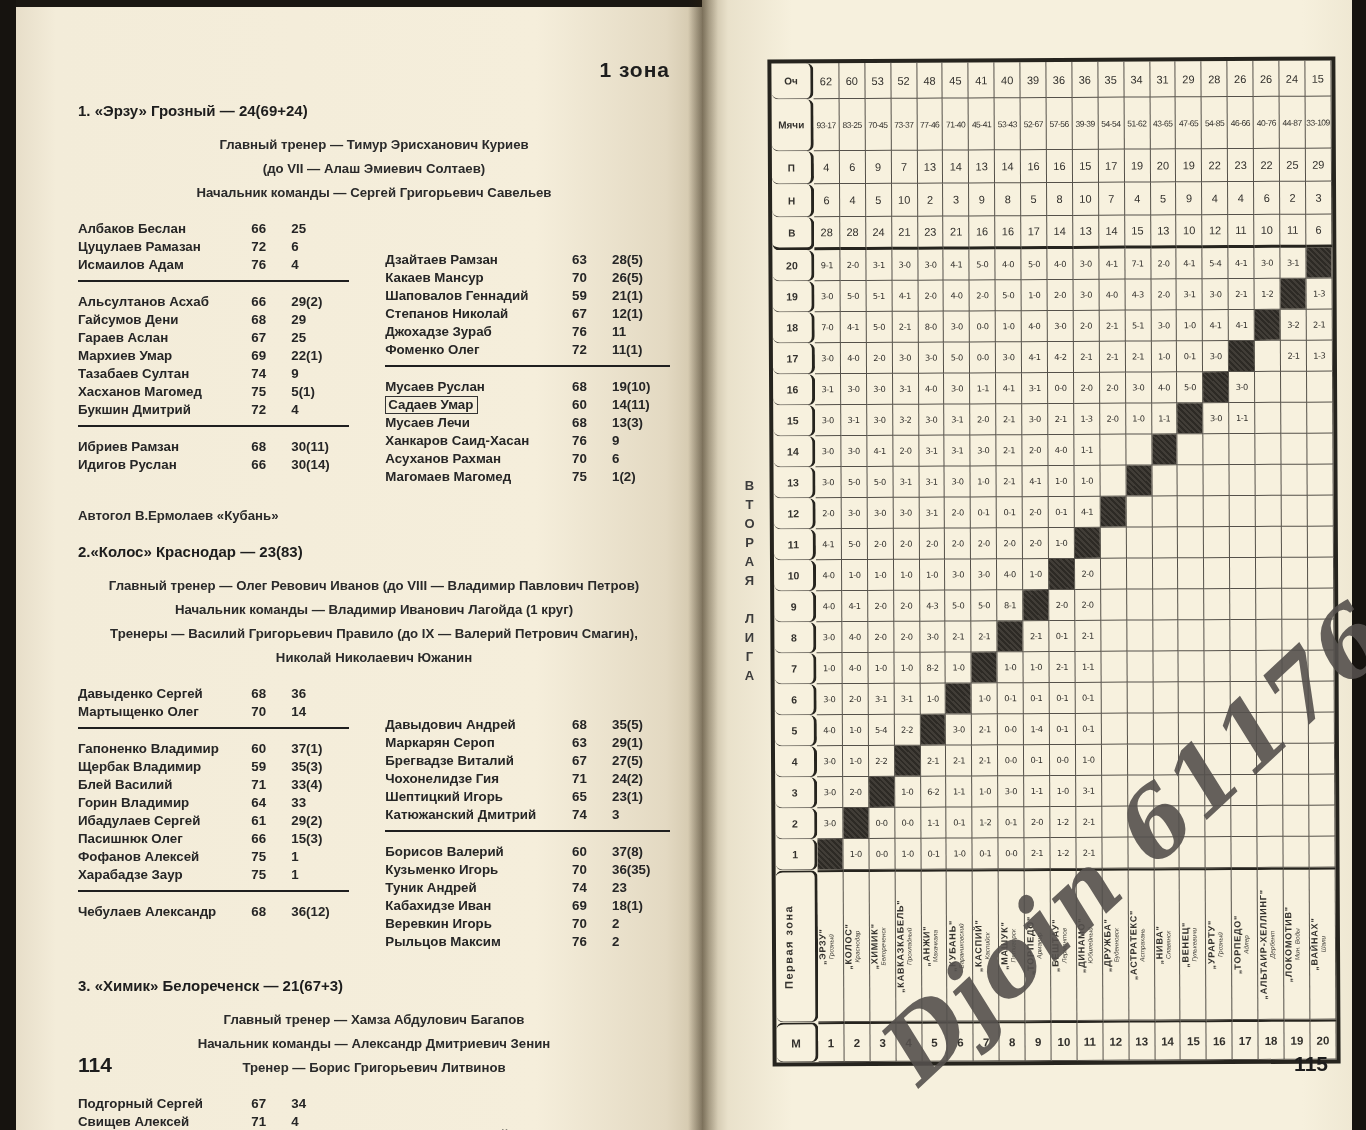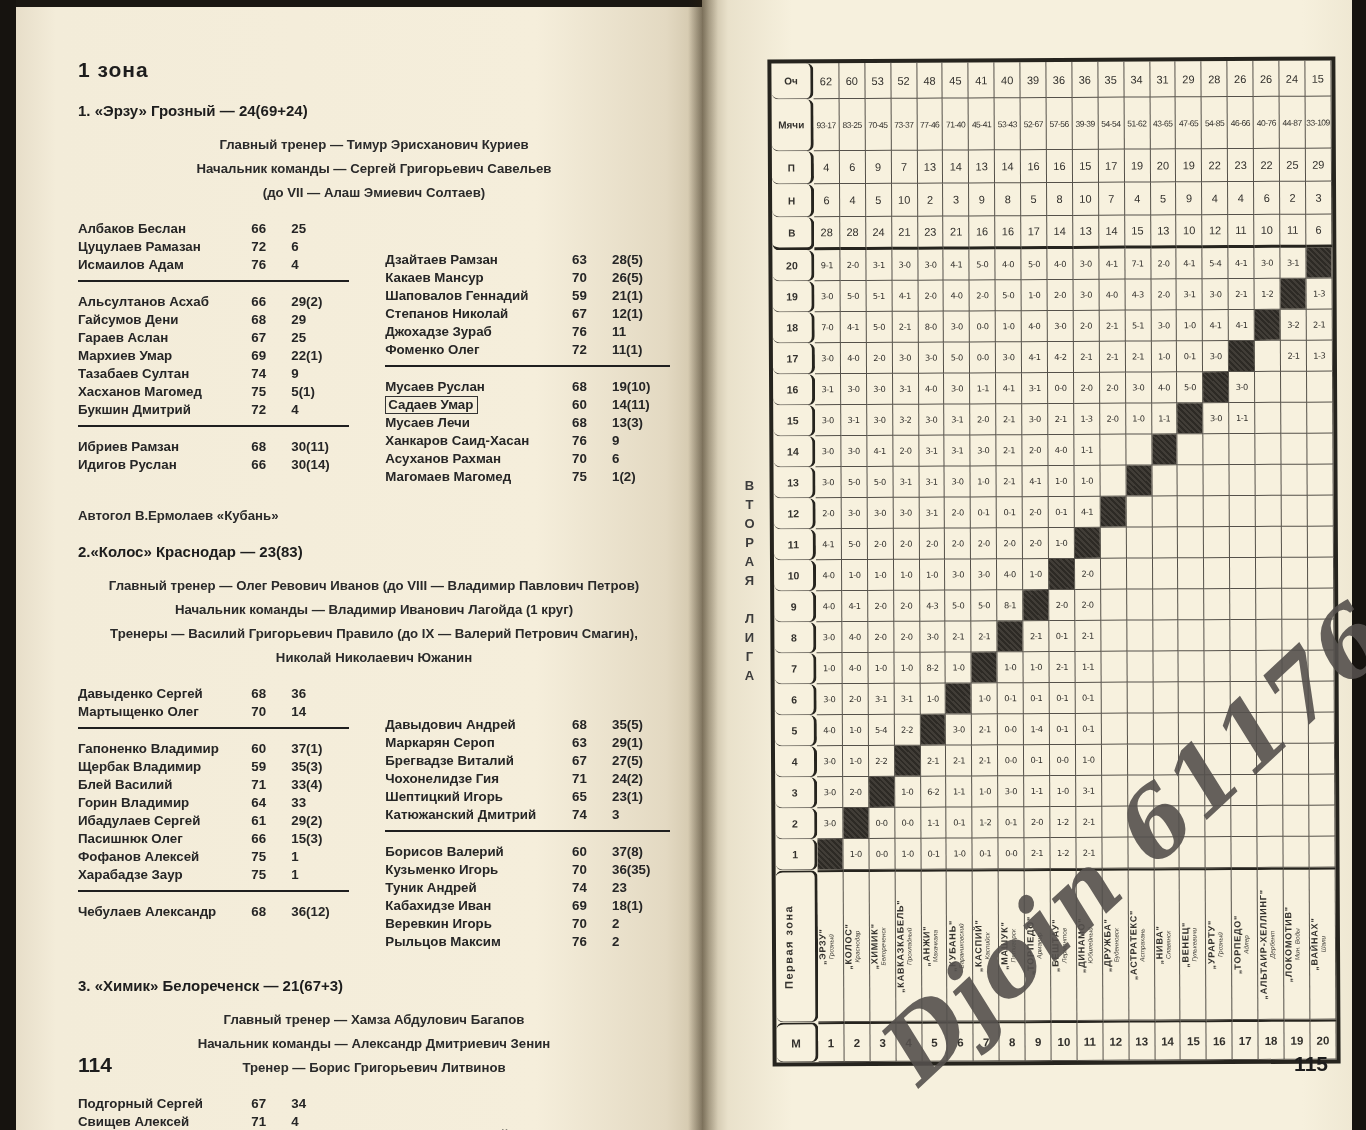--- a/index.html
+++ b/index.html
@@ -5,21 +5,21 @@
   html,body{margin:0;padding:0;}
   body{width:1366px;height:1130px;overflow:hidden;background:#16130f;position:relative;
        font-family:"Liberation Sans",sans-serif;color:#222;}
   
   .page{position:absolute;top:0;height:1130px;}
   #left-page{left:16px;width:686px;background:linear-gradient(90deg,#e7dec9 0,#f3ecd9 40px,#f5eedb 520px,#e3d9c2 650px,#cfc3a8 686px);}
   #left-page::before{content:"";position:absolute;left:0;top:0;width:100%;height:7px;background:#1a1712;}
   #right-page{left:702px;width:650px;background:linear-gradient(90deg,#b9ad92 0,#e9e1cb 26px,#f6f0dd 90px,#f6f0dd 600px,#efe8d3 650px);}
   
   #lp-inner{position:absolute;left:62px;top:58px;width:592px;}
-  .zone-title{text-align:left;font-size:21px;font-weight:700;letter-spacing:1px;color:#1d1d1d;}
+  .zone-title{text-align:right;font-size:21px;font-weight:700;letter-spacing:1px;color:#1d1d1d;}
   .sec-heading{font-size:15px;font-weight:700;margin:20px 0 14px 0;color:#1d1d1d;}
   .staff-line{font-size:13.2px;font-weight:700;line-height:24px;color:#2a2a2a;text-align:center;}
   .cols{display:flex;gap:36px;margin-top:13px;}
   .pcol{width:282px;}
   .pcol.right{width:296px;margin-top:31px;}
   .pgroup{padding:2px 0 6px 0;}
   .pgroup + .pgroup{border-top:2px solid #1f1f1f;padding-top:11px;}
   .prow{display:flex;font-size:13.3px;font-weight:700;line-height:18px;color:#262626;}
   .pname{flex:1 1 auto;white-space:nowrap;}
   .pname.boxed span{border:1.4px solid #333;padding:0 4px 1px 2px;}
@@ -66,22 +66,22 @@
 <body>
 
 <div class="page" id="left-page">
   <div id="lp-inner">
     <div class="zone-title">1 зона</div>
     <div id="sections">
         <div class="section">
           <div class="sec-heading">1. «Эрзу» Грозный — 24(69+24)</div>
           <div class="staff">
             <div class="staff-line">Главный тренер — Тимур Эрисханович Куриев</div>
+            <div class="staff-line">(до VII — Алаш Эмиевич Солтаев)</div>
             <div class="staff-line">Начальник команды — Сергей Григорьевич Савельев</div>
-            <div class="staff-line">(до VII — Алаш Эмиевич Солтаев)</div>
           </div>
           <div class="cols">
             <div class="pcol">
               <div class="pgroup">
                 <div class="prow">
                   <span class="pname">Албаков Беслан</span>
                   <span class="pn1">66</span>
                   <span class="pn2">25</span>
                 </div>
                 <div class="prow">

